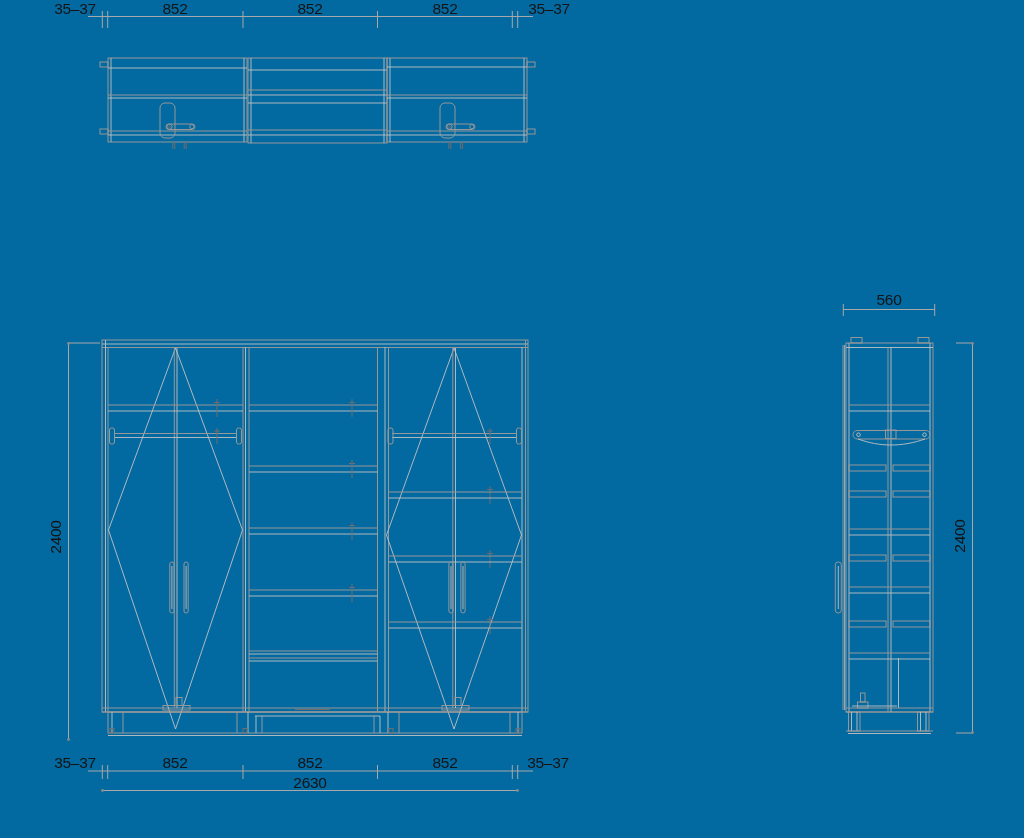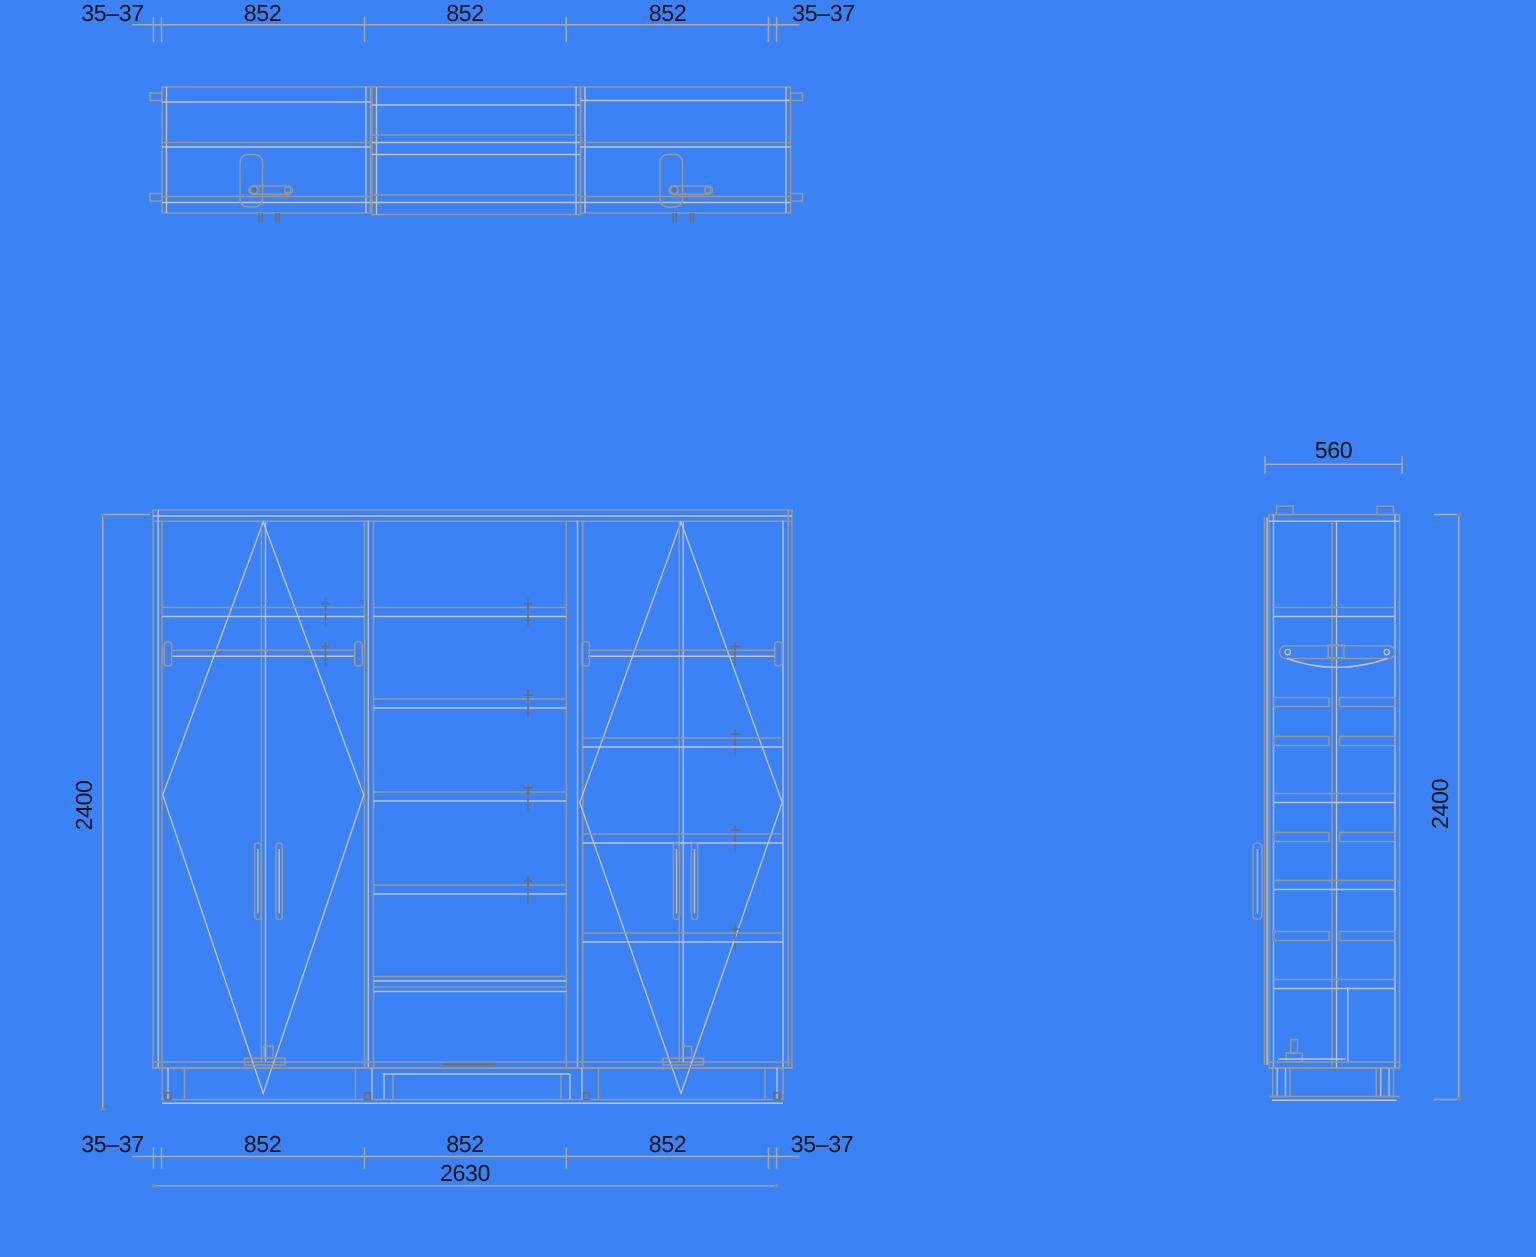--- a/index.html
+++ b/index.html
@@ -1,16 +1,16 @@
 <!DOCTYPE html>
 <html><head>
 <meta charset="utf-8">
 <style>
   html,body{margin:0;padding:0;background:#f8f8f8;}
-  .canvas{position:relative;width:1024px;height:838px;background:#3b82f6;overflow:hidden;
+  .canvas{position:relative;width:1024px;height:838px;background:#0369a1;overflow:hidden;
           font-family:"Liberation Sans",sans-serif;}
   svg{position:absolute;top:0;left:0;}
   .ln{stroke:#979797;stroke-width:1;fill:none;}
   .lt{stroke:#c2c2c2;stroke-width:0.9;fill:none;}
   .dk{stroke:#6e6e6e;stroke-width:1;fill:none;}
   .dim{stroke:#a8a8a8;stroke-width:1;fill:none;}
   .dot{fill:#8a8a8a;stroke:none;}
   .dtxt{font-family:"Liberation Sans",sans-serif;font-size:15.5px;fill:#141414;letter-spacing:-0.3px;}
 </style>
 </head>

